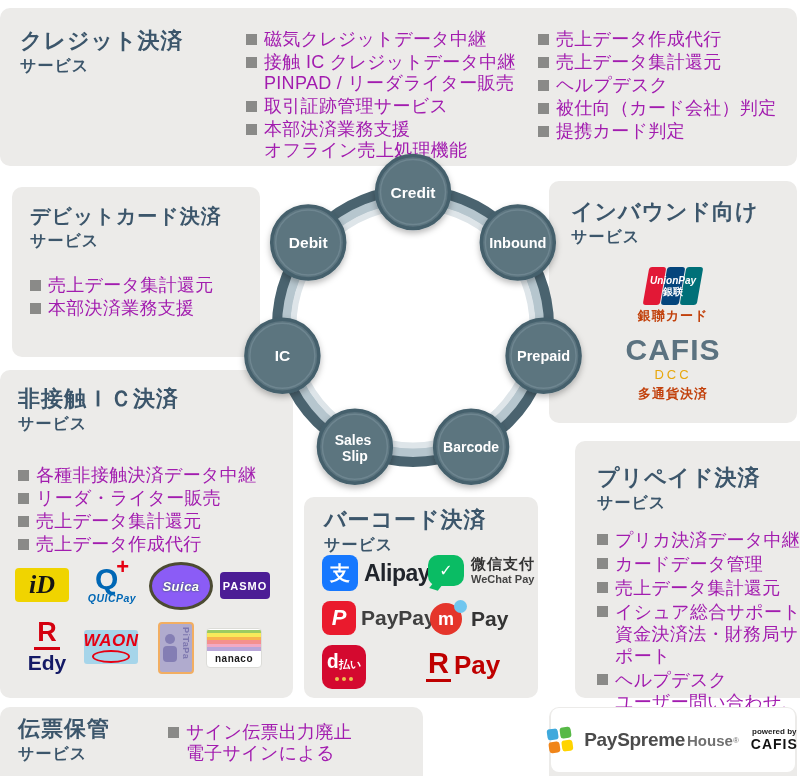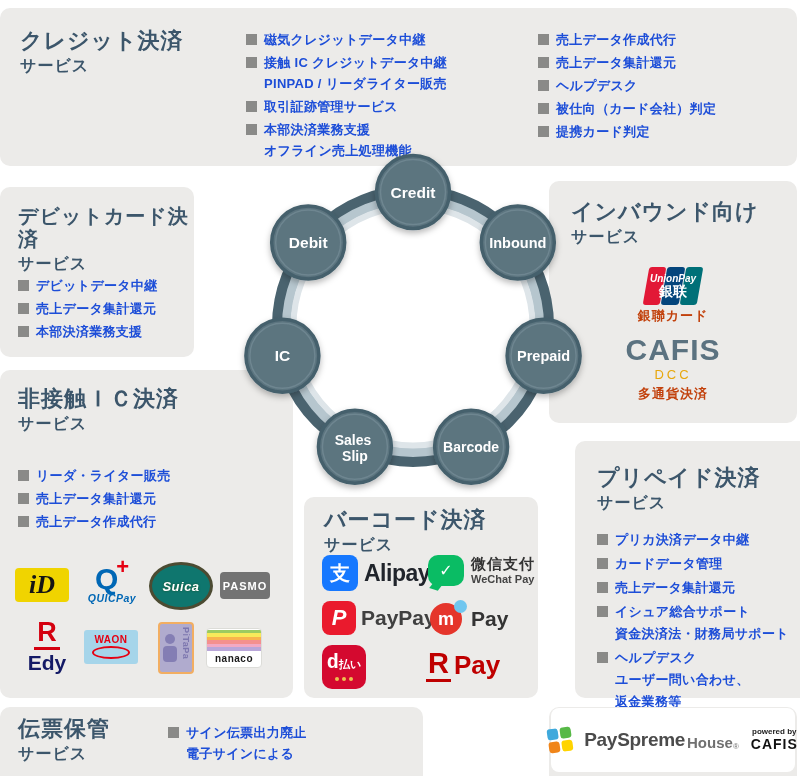--- a/index.html
+++ b/index.html
@@ -5,27 +5,27 @@
   html,body{margin:0;padding:0;background:#fff;}
   body{font-family:"Liberation Sans","DejaVu Sans",sans-serif;}
   #stage{position:relative;width:800px;height:776px;background:#ffffff;overflow:hidden;}
   .block{position:absolute;background:#ECEBE9;border-radius:10px;}
   .ttl{position:absolute;color:#3C566B;}
   .h1{font-size:22px;font-weight:bold;letter-spacing:1px;line-height:1.15;}
   .h2{font-size:16px;font-weight:bold;letter-spacing:1px;margin-top:3px;}
   .list{position:absolute;}
   .li{display:flex;margin-bottom:2px;}
   .sq{width:11px;height:11px;background:#8A8A88;margin:5px 7px 0 0;flex:none;}
-  .li-tx{font-size:13px;font-weight:bold;color:#1d4ed8;line-height:21px;letter-spacing:.3px;}
+  .li-tx{font-size:18px;font-weight:normal;color:#a21caf;line-height:21px;letter-spacing:.3px;}
   .caption{position:absolute;font-size:13px;font-weight:bold;color:#c2410c;text-align:center;letter-spacing:1px;}
   svg text{font-family:"Liberation Sans","DejaVu Sans",sans-serif;}
 
   
   #b-credit{left:0;top:8px;width:797px;height:158px;}
-  #b-debit{left:0;top:187px;width:194px;height:170px;}
+  #b-debit{left:12px;top:187px;width:248px;height:170px;}
   #b-ic{left:0;top:370px;width:293px;height:328px;}
   #b-slip{left:0;top:707px;width:423px;height:69px;border-bottom-left-radius:0;border-bottom-right-radius:0;}
   #b-barcode{left:304px;top:497px;width:234px;height:201px;}
   #b-inbound{left:549px;top:181px;width:248px;height:242px;}
   #b-prepaid{left:549px;top:441px;width:248px;height:257px;margin-left:26px;}
   #b-footer{left:549px;top:707px;width:248px;height:69px;border-bottom-left-radius:0;border-bottom-right-radius:0;}
 
   
   #ring{position:absolute;left:233px;top:146px;}
 
@@ -41,29 +41,29 @@
   
   #ic-ttl{left:18px;top:16px;}
   #ic-list{left:18px;top:95px;width:270px;}
   .lg{position:absolute;display:flex;align-items:center;justify-content:center;}
   #lg-id{left:15px;top:198px;width:54px;height:34px;background:#F0D400;border-radius:4px;}
   .id-txt{font-family:"Liberation Serif","DejaVu Serif",serif;font-style:italic;font-weight:bold;font-size:26px;color:#141414;line-height:1;}
   #lg-quicpay{left:84px;top:188px;width:56px;height:52px;flex-direction:column;}
   .qp-q{font-size:30px;font-weight:900;color:#0067B5;line-height:1;}
   .qp-plus{font-size:22px;font-weight:900;color:#E60012;vertical-align:top;line-height:1;margin-left:-2px;position:relative;top:-8px;}
   .qp-name{font-size:10.5px;font-weight:bold;font-style:italic;color:#0067B5;margin-top:-2px;letter-spacing:.5px;}
-  #lg-suica{left:149px;top:192px;width:58px;height:42px;background:#0f766e;border:3px solid #4C4B32;border-radius:50%;}
+  #lg-suica{left:149px;top:192px;width:58px;height:42px;background:#8b5cf6;border:3px solid #4C4B32;border-radius:50%;}
   .suica-txt{color:#fff;font-weight:900;font-style:italic;font-size:13px;text-shadow:0 0 2px #1C4D1E;letter-spacing:.5px;}
-  #lg-pasmo{left:220px;top:202px;width:50px;height:27px;background:#737373;border-radius:4px;}
+  #lg-pasmo{left:220px;top:202px;width:50px;height:27px;background:#4c1d95;border-radius:4px;}
   .pasmo-txt{color:#fff;font-weight:900;font-size:11px;letter-spacing:1px;}
   #lg-edy{left:27px;top:250px;width:40px;height:54px;flex-direction:column;}
   .edy-r{font-size:27px;font-weight:900;color:#D4000F;line-height:1;border-bottom:3px solid #D4000F;padding:0 3px 1px 3px;}
   .edy-name{font-size:21px;font-weight:900;color:#141A66;line-height:1.2;}
   #lg-waon{left:84px;top:260px;width:54px;height:34px;background:#A6D5EA;border-radius:3px;flex-direction:column;}
-  .waon-txt{color:#E60012;font-weight:900;font-size:10px;line-height:1;letter-spacing:.5px;}
+  .waon-txt{color:#E60012;font-weight:900;font-style:italic;font-size:17px;line-height:1;letter-spacing:.5px;}
   .waon-ellipse{width:34px;height:9px;border:2px solid #E60012;border-radius:50%;margin-top:1px;}
   #lg-pitapa{left:158px;top:252px;width:32px;height:48px;background:#B0ABCE;border:2px solid #F2AE62;border-radius:4px;}
   .pitapa-person{position:absolute;left:5px;top:10px;width:10px;height:10px;border-radius:50%;background:#847EB4;}
   .pitapa-body{position:absolute;left:3px;top:22px;width:14px;height:16px;border-radius:4px;background:#847EB4;}
   .pitapa-txt{position:absolute;right:1px;top:3px;writing-mode:vertical-rl;font-size:9px;font-weight:800;color:#7D77AF;letter-spacing:.5px;}
   #lg-nanaco{left:206px;top:258px;width:54px;height:38px;background:#fff;border:1px solid #DCDCD8;border-radius:4px;flex-direction:column;overflow:hidden;padding:0;}
   .nanaco-stripes{width:100%;display:flex;flex-direction:column;}
   .nanaco-stripes div{height:3.5px;width:100%;}
   .nanaco-txt{font-size:10px;font-weight:900;color:#1a1a1a;letter-spacing:.5px;line-height:16px;}
 
@@ -101,37 +101,37 @@
   .rpay-txt{font-size:26px;font-weight:600;color:#BF0000;margin-left:3px;}
 
   
   #inbound-ttl{left:22px;top:18px;}
   #lg-unionpay{left:97px;top:86px;width:54px;height:38px;}
   .up-panels{position:absolute;left:0;top:0;right:0;bottom:0;display:flex;gap:1px;transform:skewX(-10deg);}
   .up-panels div{flex:1;border-radius:3px;}
   .up-r{background:#E21836;} .up-b{background:#04457C;} .up-g{background:#007078;}
   .up-txt{position:absolute;left:0;top:0;right:0;bottom:0;display:flex;flex-direction:column;align-items:center;justify-content:center;color:#fff;}
   .up-en{font-size:10px;font-weight:800;font-style:italic;line-height:1.1;}
-  .up-cn{font-size:14px;font-weight:bold;line-height:1.1;}
+  .up-cn{font-size:10px;font-weight:bold;line-height:1.1;}
   #cap-unionpay{left:0;top:126px;width:248px;}
   #lg-cafis{left:0;top:152px;width:248px;text-align:center;font-size:30px;font-weight:900;color:#5B7280;letter-spacing:1px;}
   #lg-dcc{left:0;top:186px;width:248px;text-align:center;font-size:13px;font-weight:400;color:#E7A70C;letter-spacing:3px;}
   #cap-cafis{left:0;top:204px;width:248px;}
 
   
   #prepaid-ttl{left:22px;top:24px;}
   #prepaid-list{left:22px;top:88px;width:215px;}
   #prepaid-list .li-tx{line-height:22px;}
 
   
   .fs-card{position:absolute;left:2px;top:1px;right:2px;bottom:4px;background:#fff;border-radius:8px;display:flex;align-items:center;justify-content:center;gap:12px;}
   .pw{width:24px;height:24px;display:grid;grid-template-columns:1fr 1fr;gap:2px;transform:rotate(-8deg);flex:none;}
   .pw div{border-radius:3px;}
   .pw-tl{background:#3FA9DC;} .pw-tr{background:#57B947;} .pw-bl{background:#F08519;} .pw-br{background:#FFD400;}
-  .ps-word{display:flex;align-items:flex-end;}
+  .ps-word{display:flex;align-items:center;}
   .ps-main{font-size:19px;font-weight:900;color:#4B4B4B;letter-spacing:-.3px;}
   .ps-house{font-size:15px;font-weight:600;color:#707070;margin-left:2px;}
   .ps-reg{font-size:8px;color:#707070;vertical-align:super;}
   .pb{display:flex;flex-direction:column;align-items:center;line-height:1.1;}
   .pb-top{font-size:8px;font-weight:bold;color:#222;}
   .pb-cafis{font-size:14px;font-weight:900;color:#111;letter-spacing:1px;}
 </style>
 </head>
 <body>
 
@@ -206,44 +206,44 @@
 
   <div class="block" id="b-debit">
     <div class="ttl" id="debit-ttl">
       <div class="h1" style="font-size:20px;">デビットカード決済</div>
       <div class="h2">サービス</div>
     </div>
     <div class="list" id="debit-list">
         <div class="li">
           <span class="sq"></span>
           <div class="li-tx">
-            <div>デビットデータ中継</div>
-          </div>
-        </div>
-        <div class="li">
-          <span class="sq"></span>
-          <div class="li-tx">
             <div>売上データ集計還元</div>
           </div>
         </div>
         <div class="li">
           <span class="sq"></span>
           <div class="li-tx">
             <div>本部決済業務支援</div>
           </div>
         </div>
       </div>
   </div>
 
   <div class="block" id="b-ic">
     <div class="ttl" id="ic-ttl">
       <div class="h1">非接触ＩＣ決済</div>
       <div class="h2">サービス</div>
     </div>
     <div class="list" id="ic-list">
+        <div class="li">
+          <span class="sq"></span>
+          <div class="li-tx">
+            <div>各種非接触決済データ中継</div>
+          </div>
+        </div>
         <div class="li">
           <span class="sq"></span>
           <div class="li-tx">
             <div>リーダ・ライター販売</div>
           </div>
         </div>
         <div class="li">
           <span class="sq"></span>
           <div class="li-tx">
             <div>売上データ集計還元</div>

